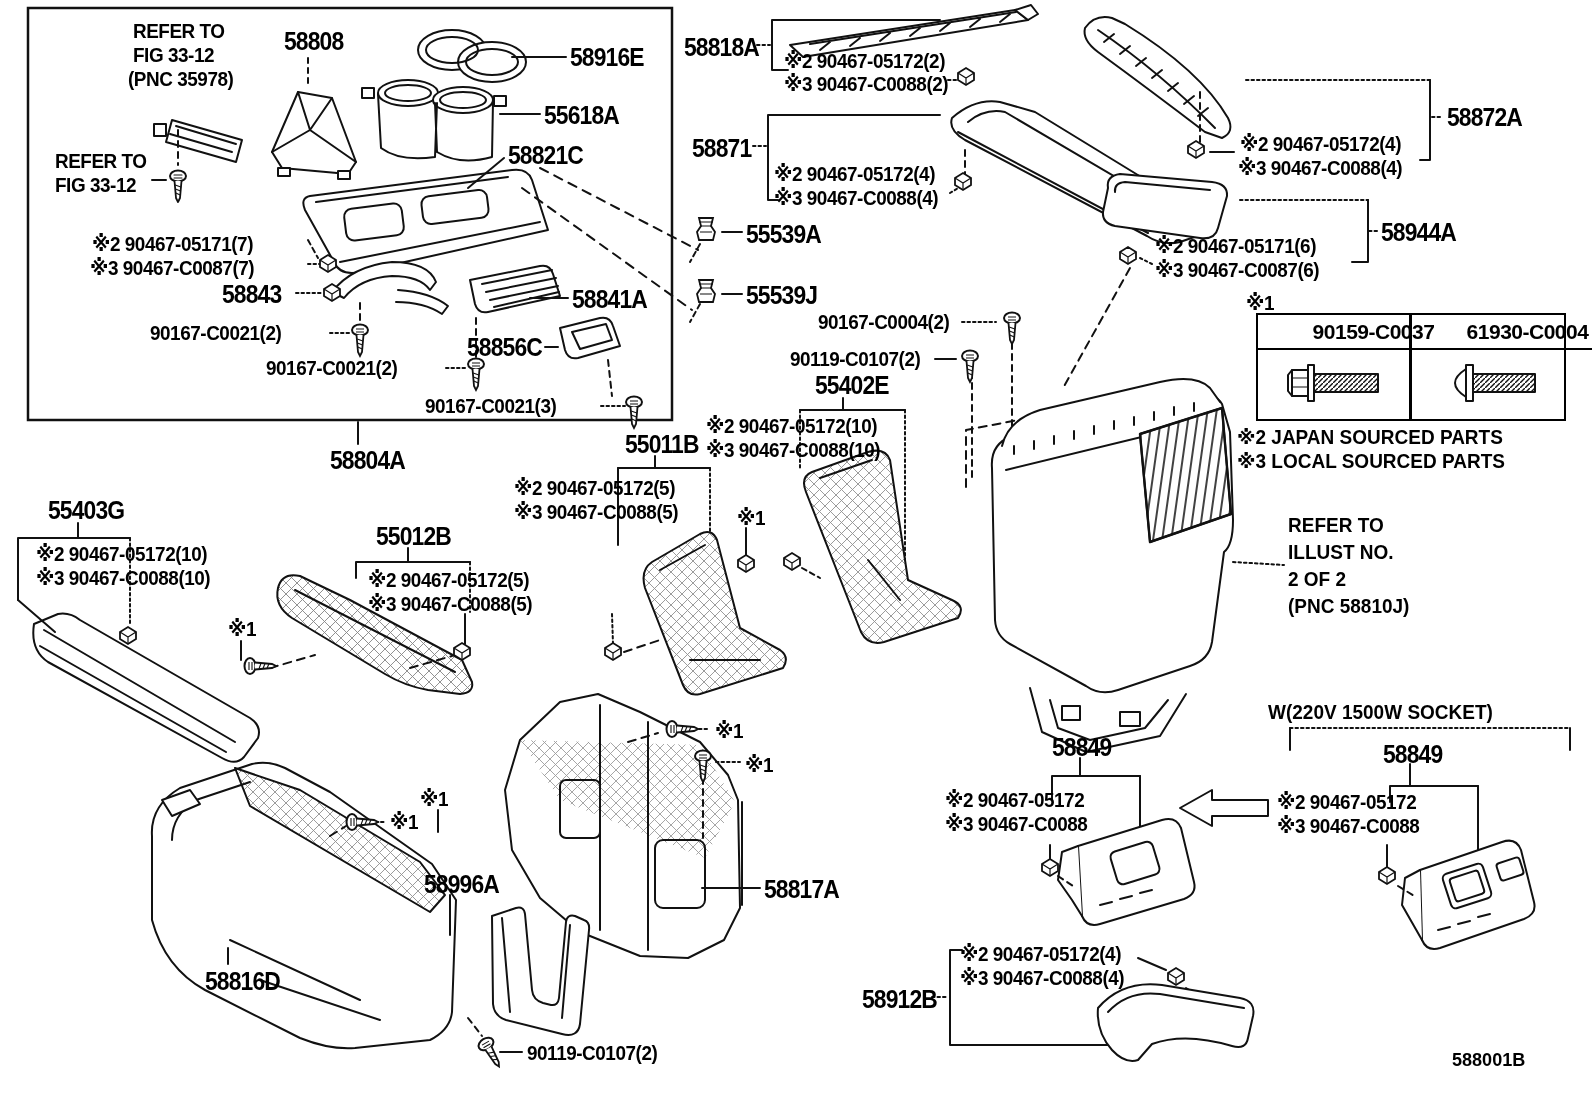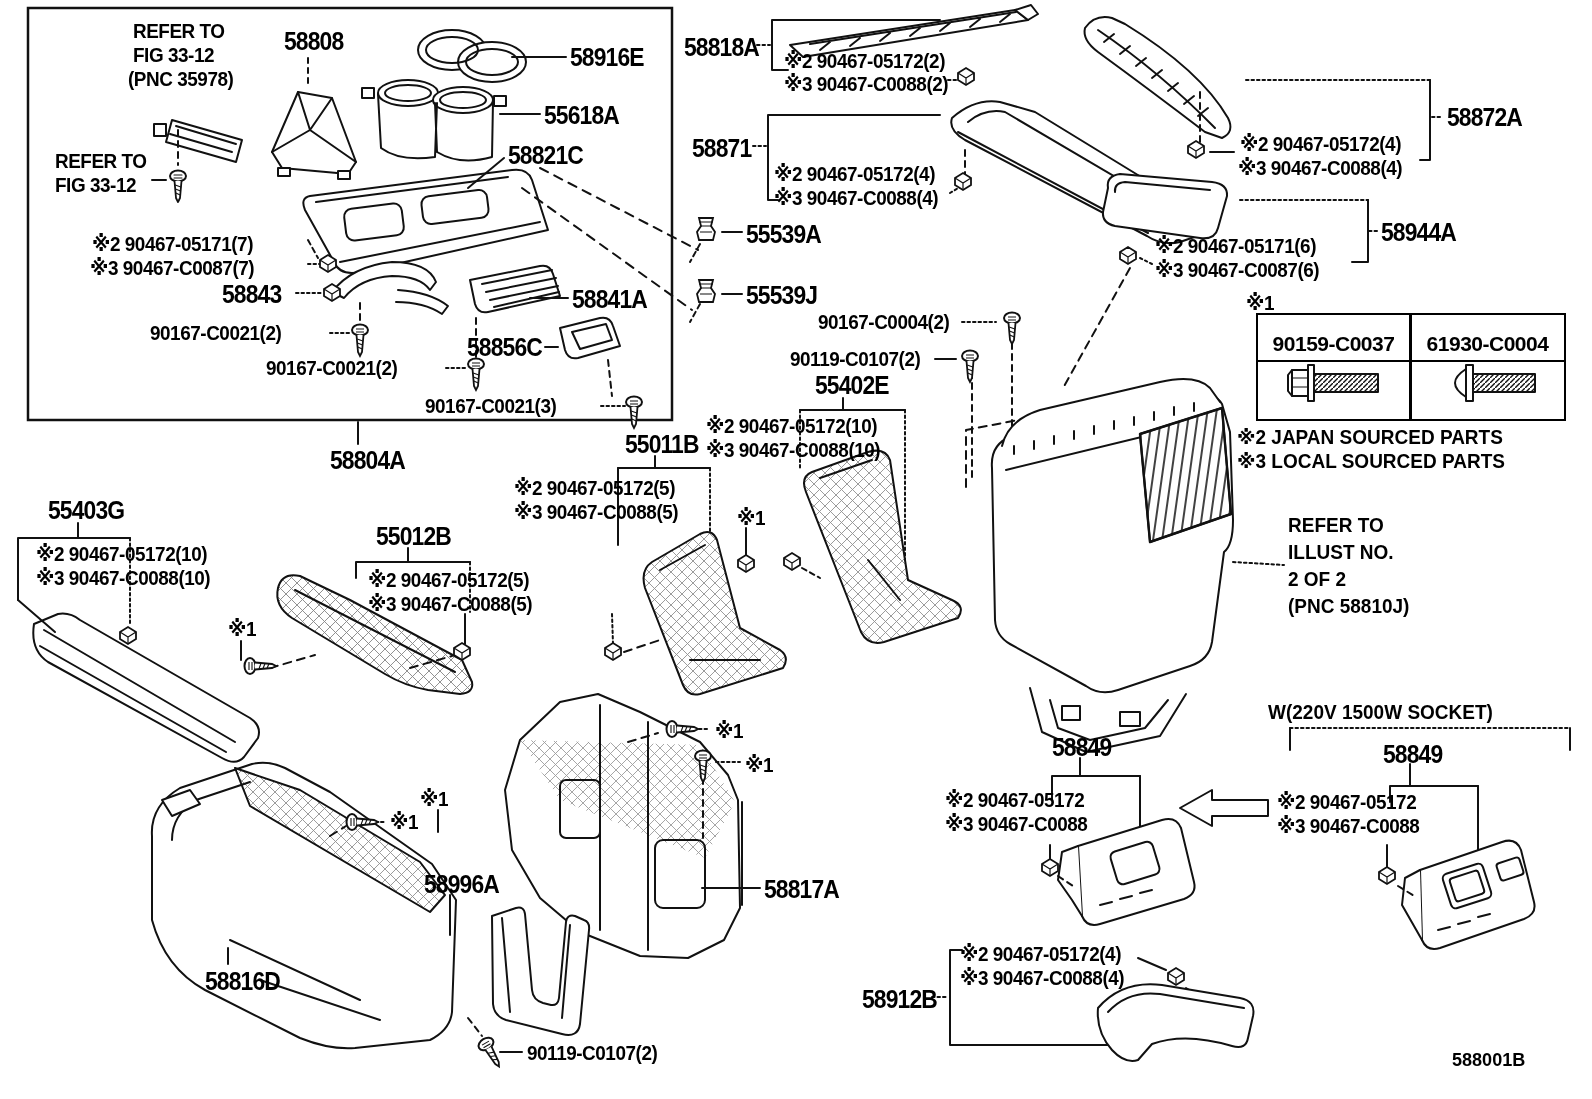--- a/index.html
+++ b/index.html
@@ -7,23 +7,23 @@
          font-family:"Liberation Sans","DejaVu Sans",sans-serif;}
   #art{position:absolute;left:0;top:0;z-index:1;}
   .lbl{position:absolute;z-index:2;color:#000;white-space:nowrap;line-height:1;
        font-weight:700;transform-origin:0 0;}
   .big{font-size:26px;letter-spacing:-1px;transform:scaleX(.88);}
   .small{font-size:21px;letter-spacing:-.5px;transform:scaleX(.9);}
   .note{font-size:20px;letter-spacing:0;transform:scaleX(.95);font-weight:700;}
   .plain{font-size:19px;font-weight:700;transform:scaleX(.95);}
   .ftable{position:absolute;z-index:2;border:2.5px solid #000;}
   .ftable .vdiv{position:absolute;left:151px;top:0;bottom:0;width:2.5px;background:#000;}
-  .fcell{position:absolute;top:12px;height:33px;border-bottom:2.5px solid #000;
+  .fcell{position:absolute;top:0;height:33px;border-bottom:2.5px solid #000;
          display:flex;align-items:center;justify-content:center;
-         font-weight:700;font-size:21px;letter-spacing:-.5px;}
+         font-weight:700;font-size:21px;letter-spacing:-.5px;padding-left:40px;}
 </style>
 </head>
 <body>
 
 <div id="stage">
 
 <svg id="art" width="1592" height="1099" viewBox="0 0 1592 1099">
   <defs>
     <pattern id="diag" width="5" height="5" patternUnits="userSpaceOnUse">
       <path d="M0,5 L5,0" stroke="#111" stroke-width="1.4"></path>

